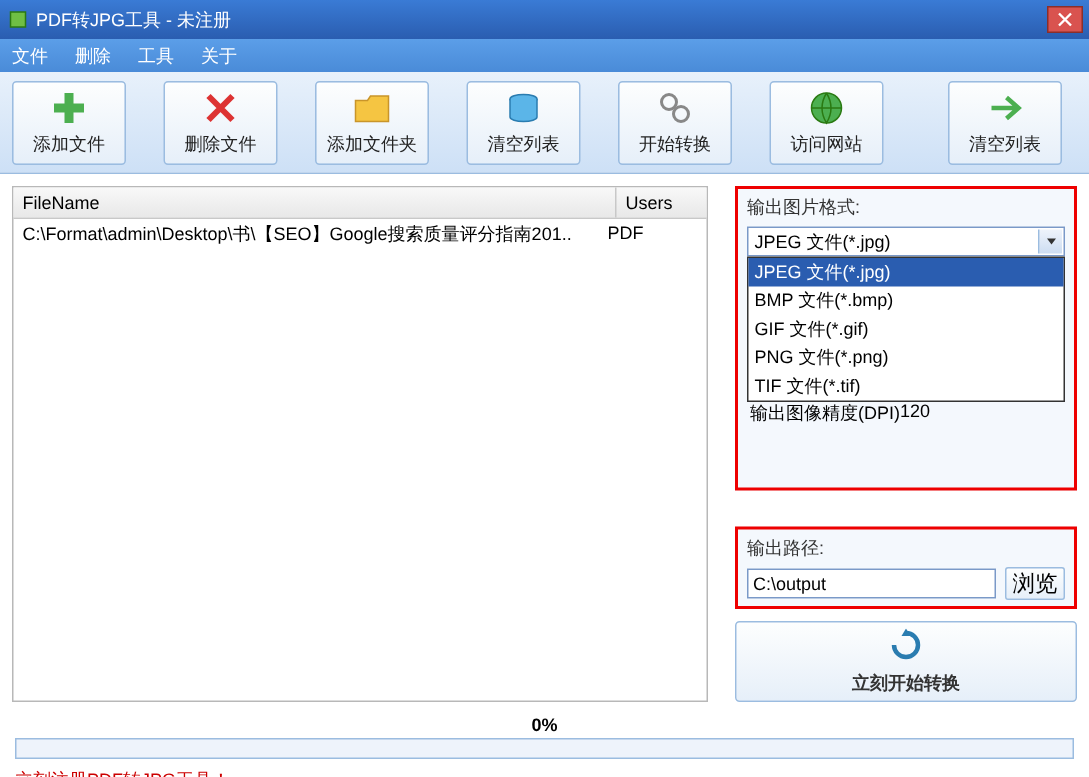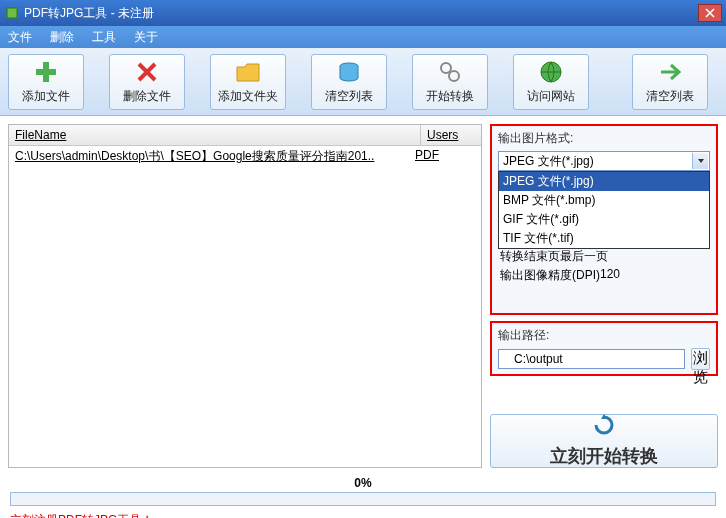--- a/index.html
+++ b/index.html
@@ -9,42 +9,42 @@
 .titlebar .title { flex: 1; font-size: 12px; }
 .titlebar .close { width: 24px; height: 18px; background: #d9534f; border: 1px solid #8b2e2b; display: flex; align-items: center; justify-content: center; color: #fff; font-weight: bold; font-size: 12px; cursor: pointer; }
 .menubar { background: linear-gradient(#5b9ee8, #4a8bd8); height: 22px; display: flex; align-items: center; padding: 0 8px; color: #fff; }
 .menubar span { margin-right: 18px; cursor: pointer; }
 .toolbar { background: linear-gradient(#e8f1fb, #cde0f6); height: 68px; display: flex; align-items: center; padding: 6px 8px; border-bottom: 1px solid #9bbce0; gap: 15px; }
 .toolbtn { width: 76px; height: 56px; background: linear-gradient(#fdfefe,#e6eff9); border: 1px solid #9bbce0; border-radius: 3px; margin-right: 10px; display: flex; flex-direction: column; align-items: center; justify-content: center; cursor: pointer; }
 .toolbtn .ico { width: 28px; height: 28px; display: flex; align-items: center; justify-content: center; }
 .toolbtn .lbl { font-size: 12px; color: #222; margin-top: 2px; }
 .toolbar .spacer { flex: 1; }
 .content { display: flex; padding: 8px; height: 360px; }
-.left { flex: 1; display: flex; flex-direction: column; margin-right: 8px; text-decoration: underline; }
+.left { flex: 1; display: flex; flex-direction: column; margin-right: 18px; }
 .table { border: 1px solid #b8b8b8; flex: 1; background: #fff; }
 .thead { display: flex; background: linear-gradient(#f8f8f8,#e8e8e8); border-bottom: 1px solid #c8c8c8; }
 .thead .th { padding: 3px 6px; border-right: 1px solid #c8c8c8; }
 .thead .th:first-child { flex: 1; }
 .thead .th:last-child { width: 60px; border-right: none; }
 .trow { display: flex; padding: 2px 6px; }
 .trow .td:first-child { flex: 1; white-space: nowrap; overflow: hidden; text-overflow: ellipsis; }
 .trow .td:last-child { width: 60px; }
 .right { width: 228px; display: flex; flex-direction: column; }
 .panel { border: 2px solid #e00; padding: 4px 6px; margin-bottom: 6px; position: relative; background: #f4f8fd; }
 .panel-title { font-size: 12px; color: #333; margin-bottom: 4px; }
 .select { width: 100%; height: 20px; border: 1px solid #7a99c8; background: #fff; display: flex; align-items: center; padding: 0 4px; position: relative; }
 .select .arrow { position: absolute; right: 1px; top: 1px; width: 16px; height: 16px; background: linear-gradient(#eef3fb,#cdddf2); border-left: 1px solid #9bbce0; display: flex; align-items: center; justify-content: center; }
 .dropdown { position: absolute; width: 100%; border: 1px solid #333; background: #fff; z-index: 10; }
 .dropdown .opt { padding: 1px 4px; }
 .dropdown .opt.sel { background: #2a5db0; color: #fff; }
 .kv { display: flex; padding: 1px 2px; }
 .path-row { display: flex; gap: 6px; align-items: center; }
-.path-row input { flex: 1; height: 20px; border: 1px solid #7a99c8; padding: 0 15px; font-family: inherit; font-size: 12px; }
+.path-row input { flex: 1; height: 20px; border: 1px solid #7a99c8; padding: 0 3px; font-family: inherit; font-size: 12px; }
 .browse-btn { width: 40px; height: 22px; background: linear-gradient(#fdfefe,#e6eff9); border: 1px solid #9bbce0; border-radius: 2px; cursor: pointer; font-size: 15px; }
-.start-btn { height: 54px; background: linear-gradient(#fdfefe,#e6eff9); border: 1px solid #9bbce0; border-radius: 3px; display: flex; flex-direction: column; align-items: center; justify-content: center; cursor: pointer; font-size: 18px; font-weight: bold; color: #333; margin-top: 30px; }
+.start-btn { height: 54px; background: linear-gradient(#fdfefe,#e6eff9); border: 1px solid #9bbce0; border-radius: 3px; display: flex; flex-direction: column; align-items: center; justify-content: center; cursor: pointer; font-size: 12px; font-weight: bold; color: #333; }
 .start-btn .ico { margin-bottom: 3px; }
 .progress-row { padding: 0 10px; }
 .progress-label { text-align: center; font-weight: bold; margin-bottom: 2px; }
 .progress { height: 14px; border: 1px solid #9bbce0; background: #eef3fb; }
 .footer-link { padding: 6px 10px; color: #c00; text-decoration: underline; cursor: pointer; font-size: 12px; }
 </style>
 </head>
 <body>
 
 <div class="titlebar">
@@ -133,21 +133,21 @@
 </div>
 
 <div class="content">
   <div class="left">
     <div class="table">
       <div class="thead">
         <div class="th">FileName</div>
         <div class="th">Users</div>
       </div>
       <div class="trow">
-        <div class="td">C:\Users\admin\Desktop\书\【SEO】Google搜索质量评分指南201..</div>
+        <div class="td">C:\Format\admin\Desktop\书\【SEO】Google搜索质量评分指南201..</div>
         <div class="td">PDF</div>
       </div>
     </div>
   </div>
 
   <div class="right">
     <div class="panel" style="height:203px;">
       <div class="panel-title">输出图片格式:</div>
       <div style="position:relative;">
         <div class="select">
@@ -155,20 +155,21 @@
           <span class="arrow">
             <svg width="8" height="8" viewBox="0 0 8 8">
                 <path d="M1 2 L4 6 L7 2 Z" fill="#333"></path>
               </svg>
           </span>
         </div>
         <div class="dropdown">
           <div class="opt sel">JPEG 文件(*.jpg)</div>
           <div class="opt">BMP 文件(*.bmp)</div>
           <div class="opt">GIF 文件(*.gif)</div>
+          <div class="opt">PNG 文件(*.png)</div>
           <div class="opt">TIF 文件(*.tif)</div>
         </div>
       </div>
       <div style="height:76px;"></div>
       <div class="kv">
         <span>转换结束页</span>
         <span>最后一页</span>
       </div>
       <div class="kv">
         <span>输出图像精度(DPI)</span>

